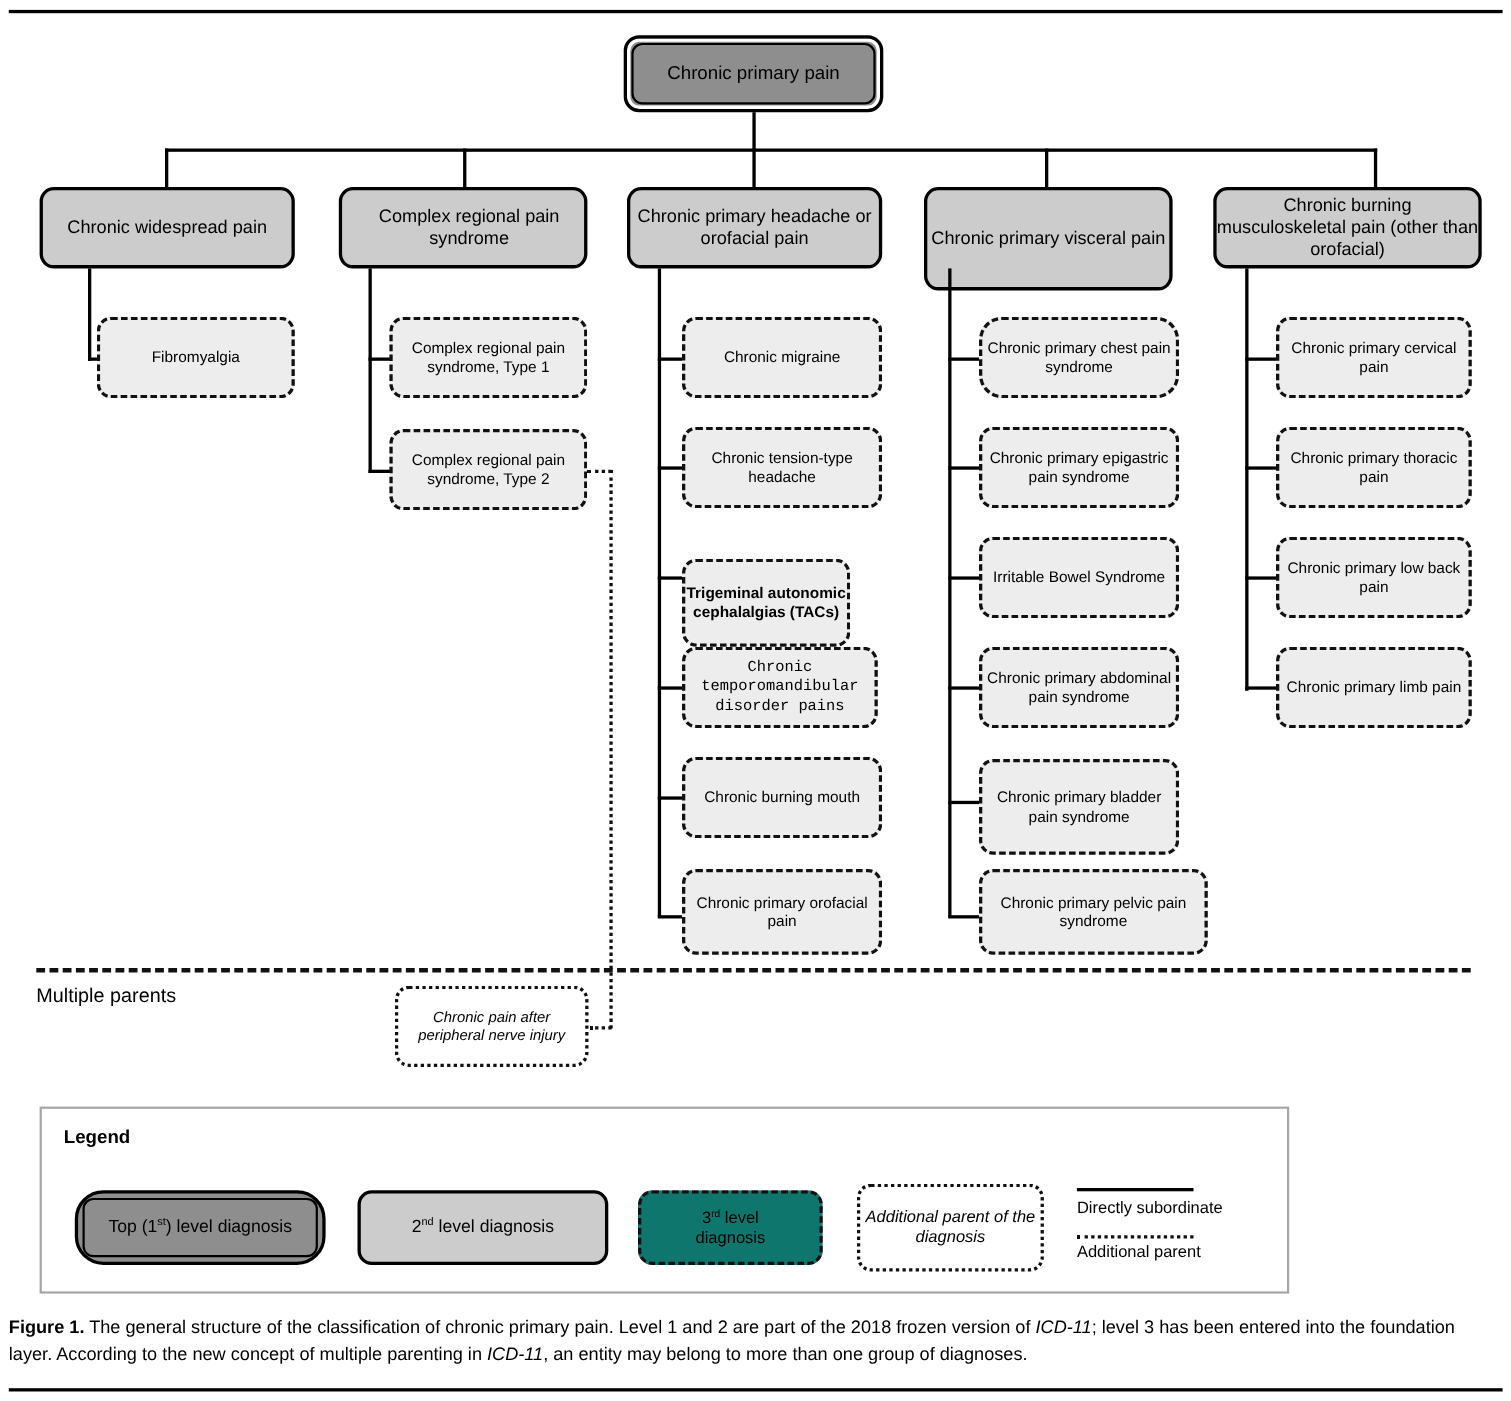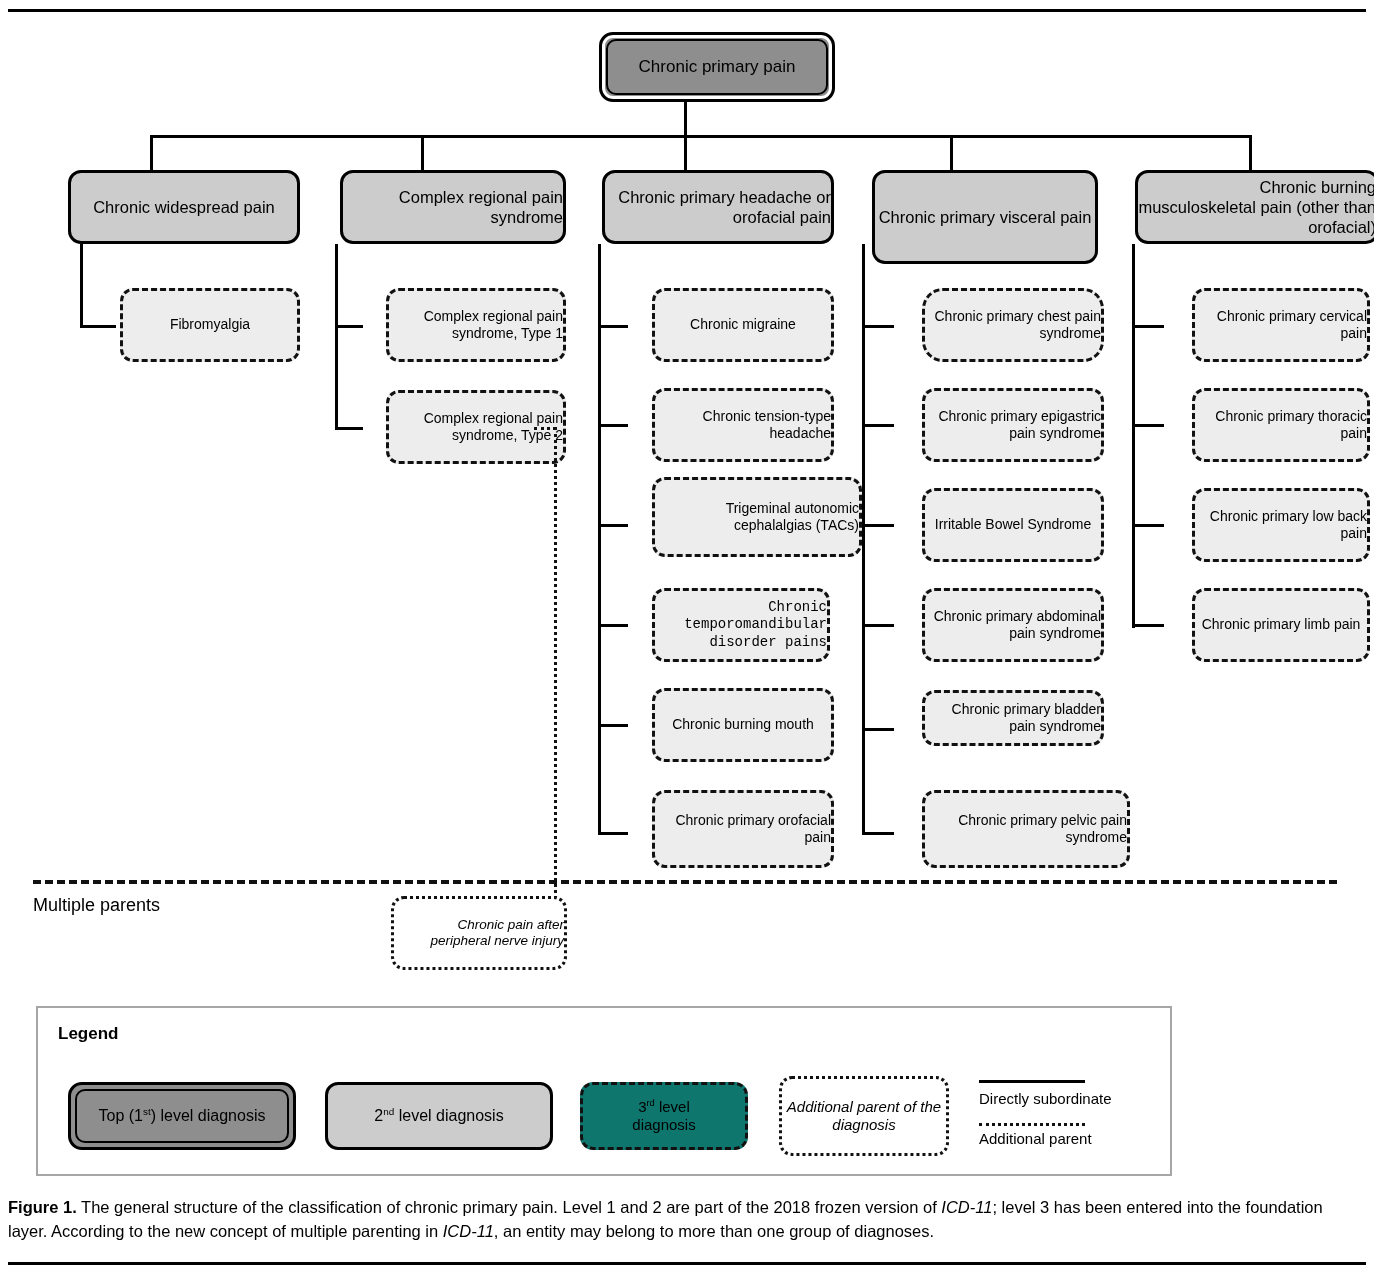--- a/index.html
+++ b/index.html
@@ -8,23 +8,22 @@
     font-family:"Liberation Sans","DejaVu Sans",sans-serif;
     color:#000;
   }
   .rule-top{position:absolute;left:8px;top:9px;width:1358px;height:3px;background:#000;}
   .rule-bot{position:absolute;left:8px;top:1262px;width:1358px;height:3px;background:#000;}
 
   
   .node{
     position:absolute;box-sizing:border-box;
     display:flex;align-items:center;justify-content:center;
-    text-align:right;line-height:1.22;
+    text-align:center;line-height:1.22;
     border-radius:12px;
-    margin-left:32px;
   }
   .lvl1{
     background:#8e8e8e;border:3px solid #000;border-radius:14px;
     box-shadow:0 0 0 3px #fff inset, 0 0 0 6px #8e8e8e inset;
     font-size:17px;
   }
   .lvl1 .inner{
     position:absolute;left:4px;top:4px;right:4px;bottom:4px;
     border:2px solid #000;border-radius:10px;
     display:flex;align-items:center;justify-content:center;
@@ -59,21 +58,21 @@
   .legend-box{
     position:absolute;box-sizing:border-box;
     border:2px solid #a6a6a6;background:#fff;
   }
   .legend-title{position:absolute;font-size:17px;font-weight:bold;}
   .lg-node{
     position:absolute;box-sizing:border-box;
     display:flex;align-items:center;justify-content:center;
     text-align:center;line-height:1.2;border-radius:12px;
   }
-  .lg1{background:#8e8e8e;border:3px solid #000;border-radius:14px;font-size:16px;padding-left:44px;}
+  .lg1{background:#8e8e8e;border:3px solid #000;border-radius:26px;font-size:16px;padding-left:44px;}
   .lg1 .inner{
     position:absolute;left:4px;top:4px;right:4px;bottom:4px;
     border:2px solid #000;border-radius:10px;
     display:flex;align-items:center;justify-content:center;background:#8e8e8e;
   }
   .lg2{background:#cccccc;border:3px solid #000;border-radius:13px;font-size:16px;align-items:center;}
   .lg3{background:#0f766e;border:3px dashed #111;border-radius:13px;font-size:15px;}
   .lg4{background:#fff;border:3px dotted #111;border-radius:13px;font-size:15px;font-style:italic;}
   .lg-solid-line{position:absolute;height:3px;background:#000;}
   .lg-dotted-line{position:absolute;height:0;border-top:3px dotted #111;}
@@ -144,21 +143,21 @@
 <div class="ln hln" style="left:598px;top:524px;width:30px;"></div>
 <div class="ln hln" style="left:598px;top:624px;width:30px;"></div>
 <div class="ln hln" style="left:598px;top:724px;width:30px;"></div>
 <div class="ln hln" style="left:598px;top:832px;width:30px;"></div>
 <div class="node lvl3" style="left:620px;top:288px;width:182px;height:74px;">
   <span>Chronic migraine</span>
 </div>
 <div class="node lvl3" style="left:620px;top:388px;width:182px;height:74px;">
   <span>Chronic tension-type headache</span>
 </div>
-<div class="node lvl3" style="left:620px;top:477px;width:210px;height:80px;">
+<div class="node lvl3" style="left:620px;top:508px;width:153px;height:80px;font-weight:bold;">
   <span>Trigeminal autonomic cephalalgias (TACs)</span>
 </div>
 <div class="node lvl3" style="left:620px;top:588px;width:178px;height:74px;font-family:Liberation Mono, monospace;">
   <span>Chronic temporomandibular disorder pains</span>
 </div>
 <div class="node lvl3" style="left:620px;top:688px;width:182px;height:74px;">
   <span>Chronic burning mouth</span>
 </div>
 <div class="node lvl3" style="left:620px;top:790px;width:182px;height:78px;">
   <span>Chronic primary orofacial pain</span>
@@ -179,21 +178,21 @@
 </div>
 <div class="node lvl3" style="left:890px;top:388px;width:182px;height:74px;">
   <span>Chronic primary epigastric pain syndrome</span>
 </div>
 <div class="node lvl3" style="left:890px;top:488px;width:182px;height:74px;">
   <span>Irritable Bowel Syndrome</span>
 </div>
 <div class="node lvl3" style="left:890px;top:588px;width:182px;height:74px;">
   <span>Chronic primary abdominal pain syndrome</span>
 </div>
-<div class="node lvl3" style="left:890px;top:690px;width:182px;height:56px;">
+<div class="node lvl3" style="left:890px;top:690px;width:182px;height:87px;">
   <span>Chronic primary bladder pain syndrome</span>
 </div>
 <div class="node lvl3" style="left:890px;top:790px;width:208px;height:78px;">
   <span>Chronic primary pelvic pain syndrome</span>
 </div>
 
 <div class="node lvl2" style="left:1103px;top:170px;width:244px;height:74px;">
   <span>Chronic burning musculoskeletal pain (other than orofacial)</span>
 </div>
 <div class="ln vln" style="left:1132px;top:244px;height:384px;"></div>

